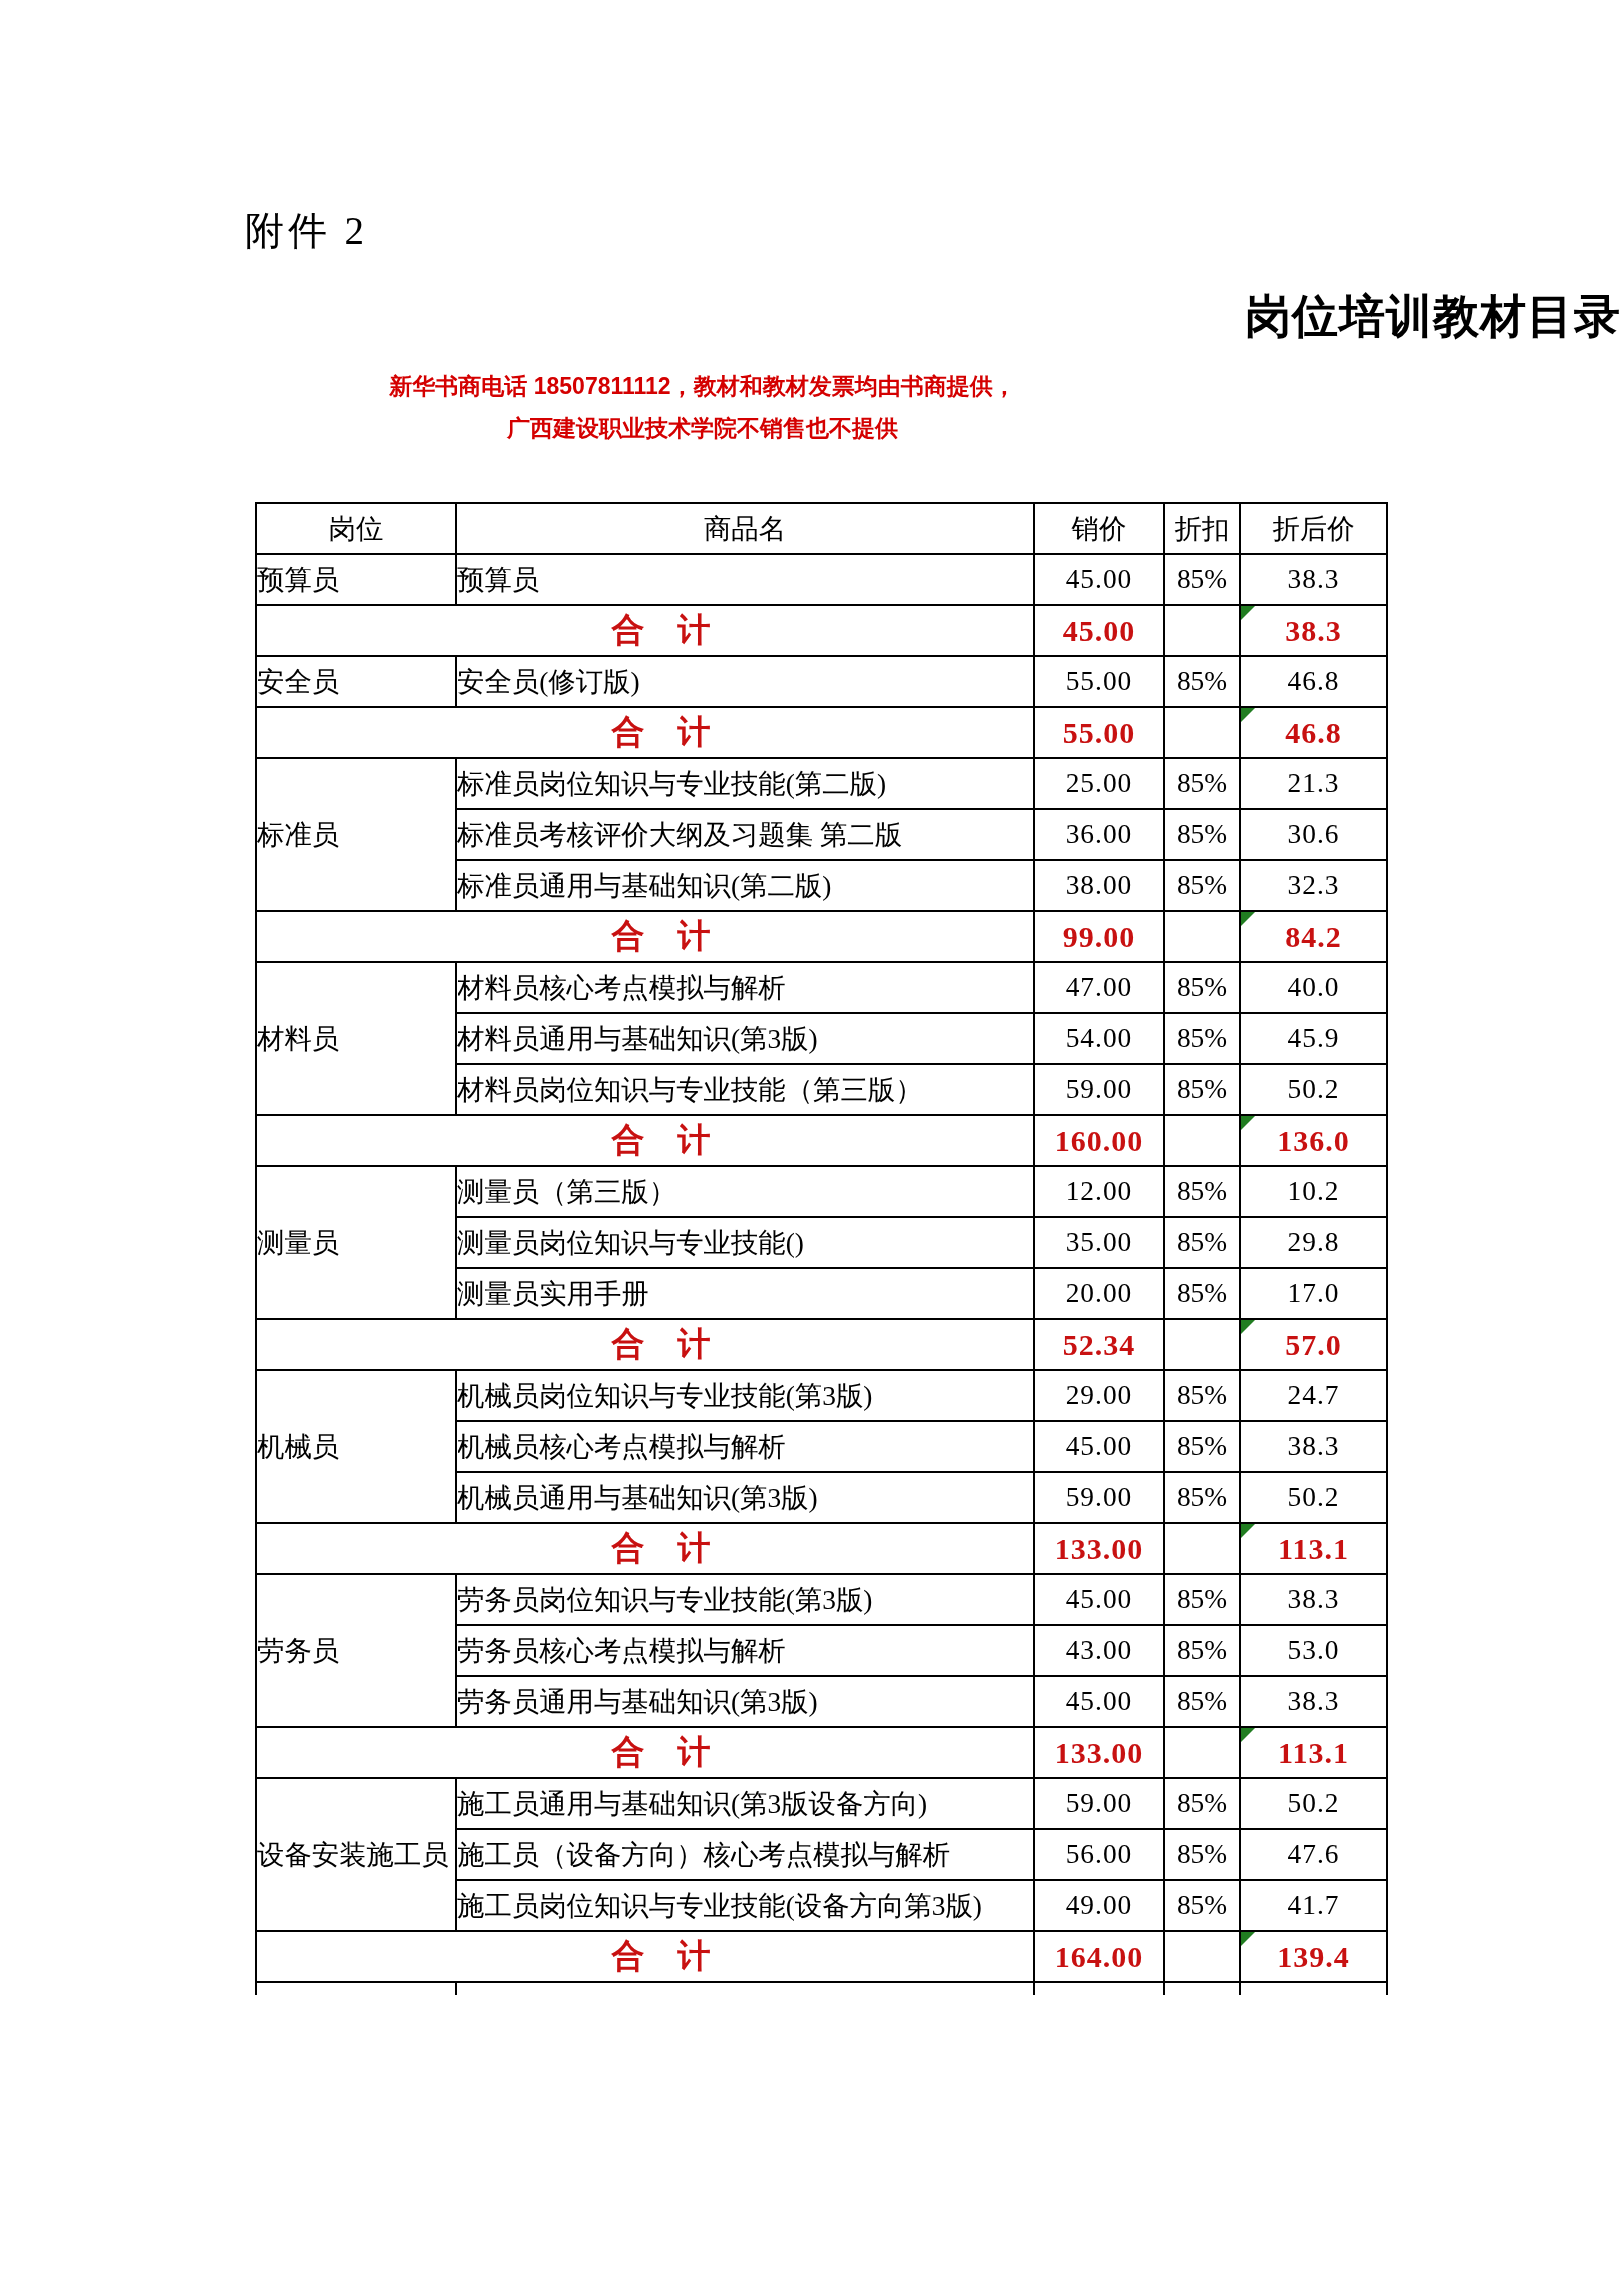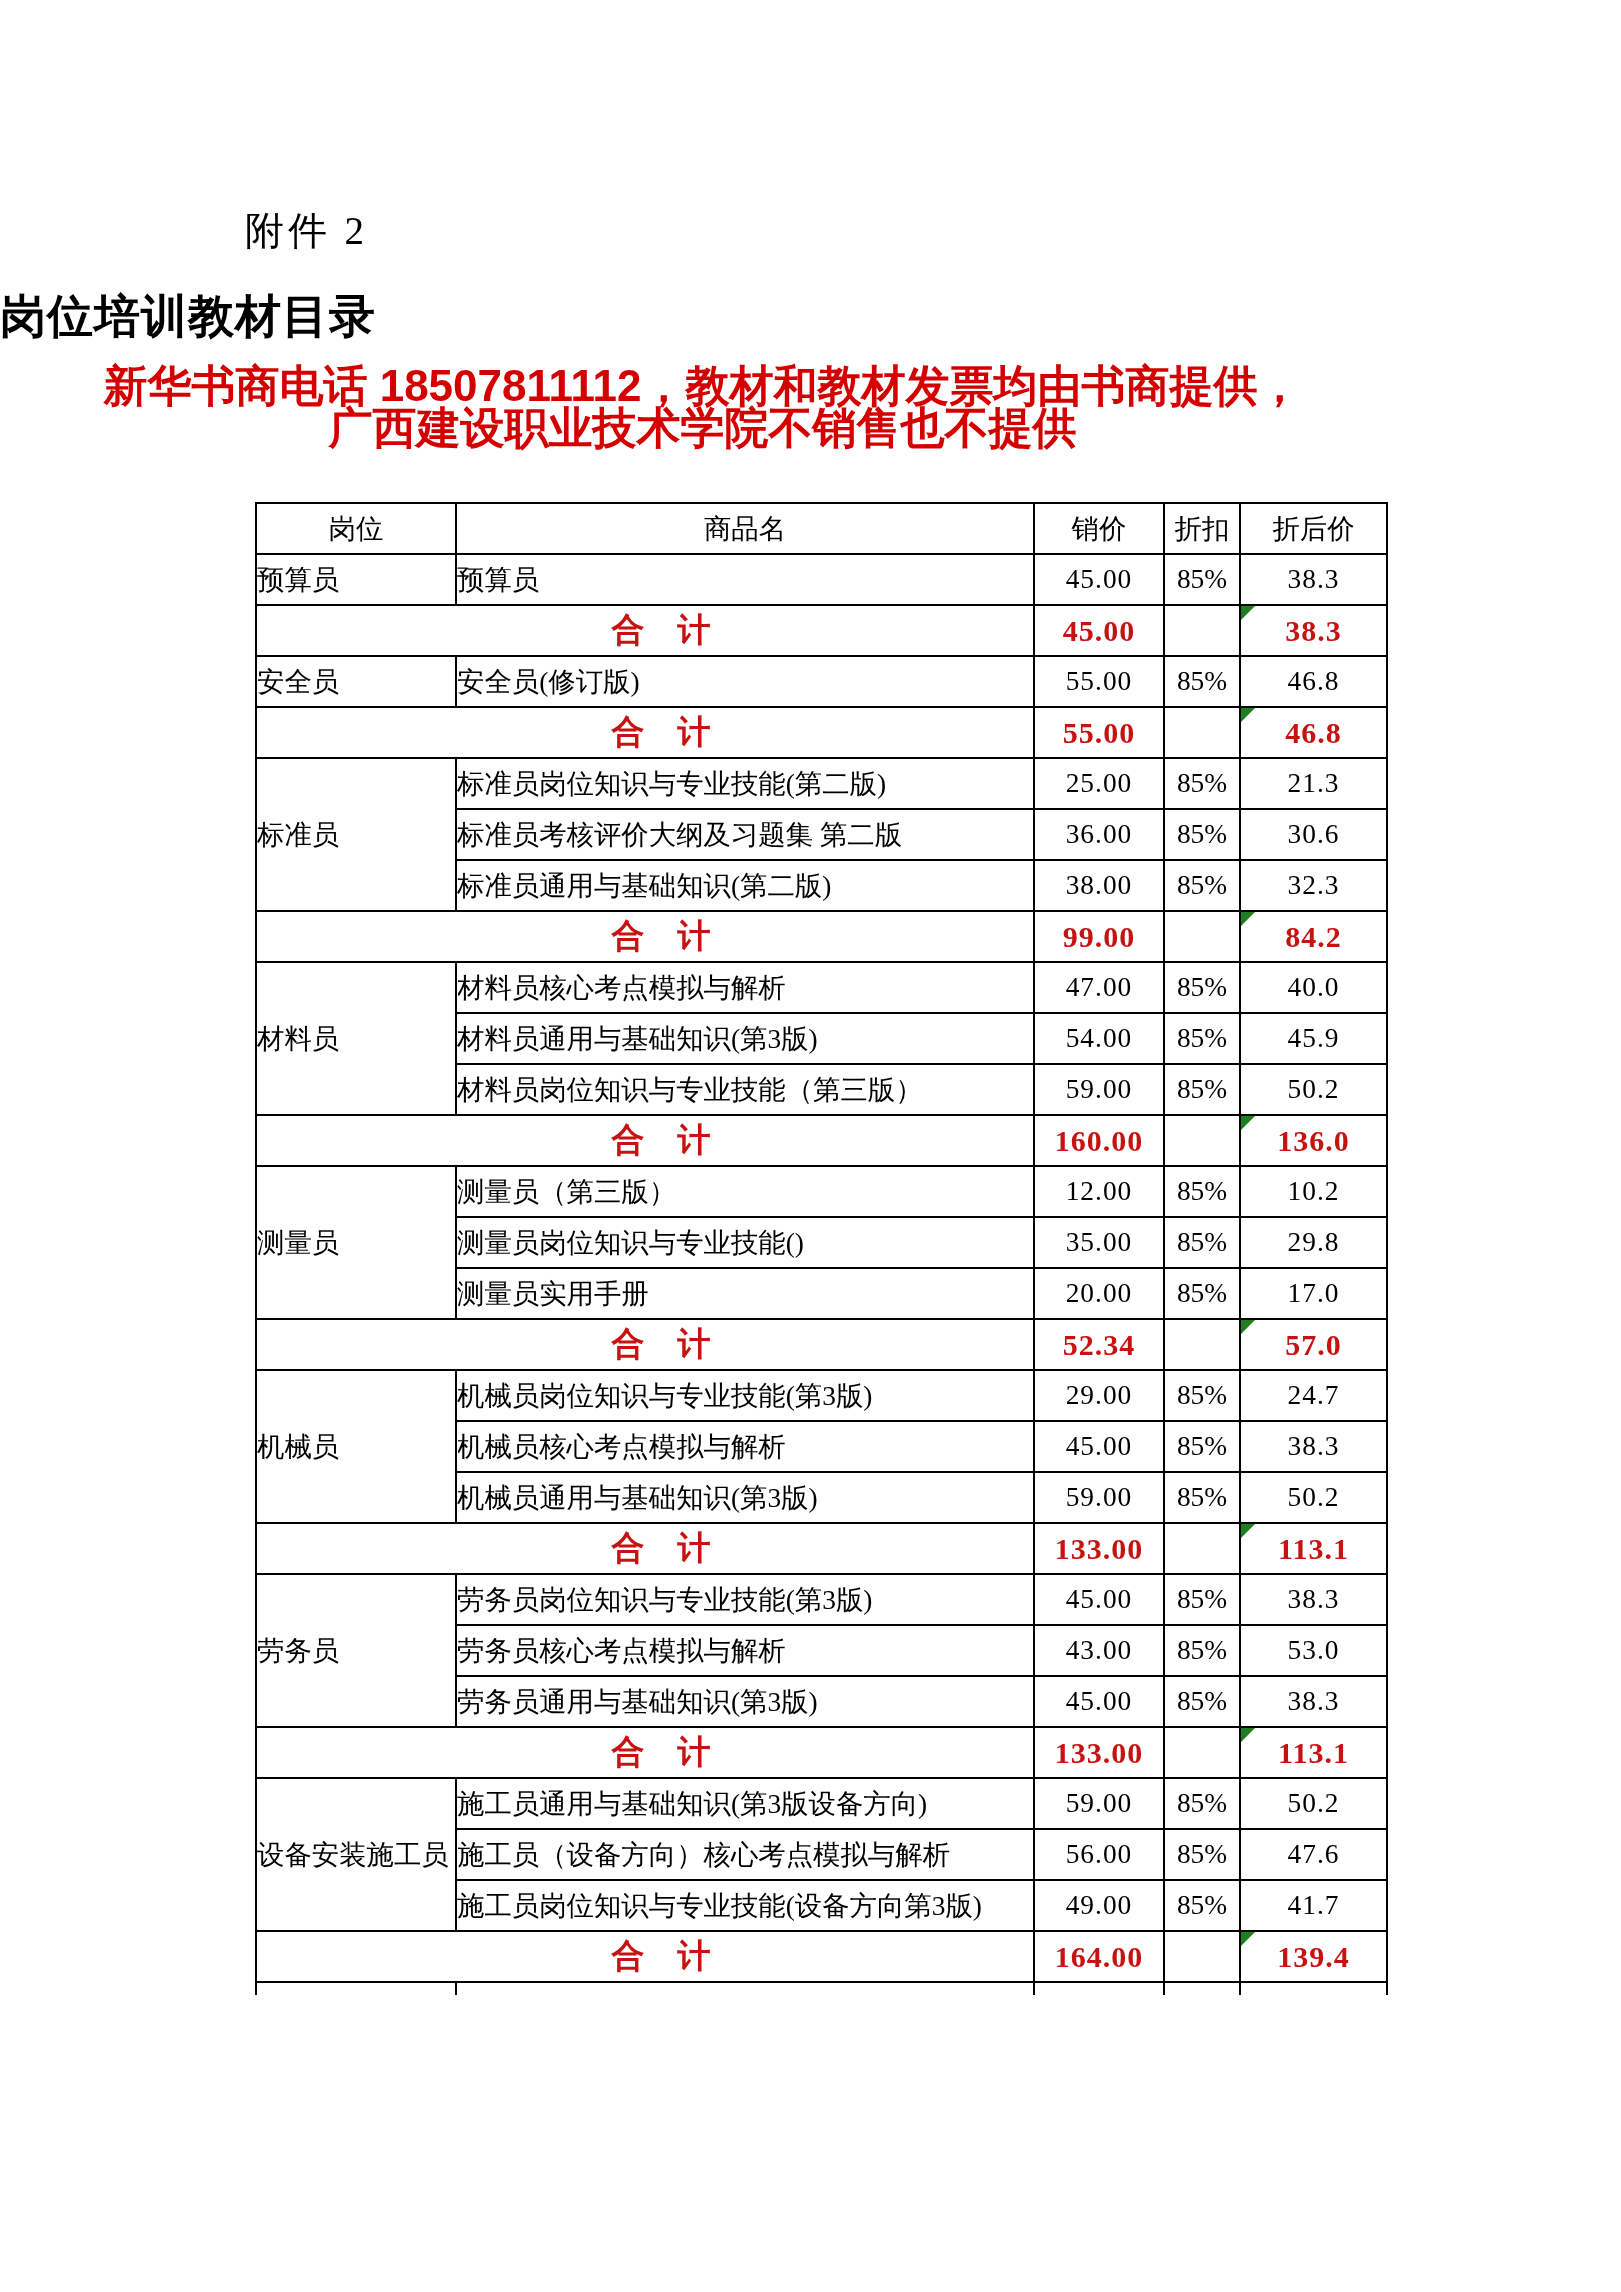--- a/index.html
+++ b/index.html
@@ -7,29 +7,29 @@
     width:1621px;height:2293px;background:#ffffff;position:relative;
     font-family:"Liberation Serif","DejaVu Serif",serif;color:#000;
     overflow:hidden;
   }
   .attachment{
     position:absolute;left:245px;top:204px;
     font-size:39px;letter-spacing:3.9px;
   }
   .title{
     position:absolute;left:0;top:286px;width:1621px;margin:0;
-    text-align:left;
+    text-align:right;
     font-family:"Liberation Sans","DejaVu Sans",sans-serif;
     font-weight:bold;font-size:46px;letter-spacing:1px;
   }
   .notice{
     position:absolute;left:0;top:365px;width:1405px;
     text-align:center;
     font-family:"Liberation Sans","DejaVu Sans",sans-serif;
-    font-weight:bold;font-size:44px;line-height:42px;
+    font-weight:bold;font-size:23px;line-height:42px;
     color:var(--notice-red,#d40000);
   }
   table.materials{
     position:absolute;left:255px;top:502px;width:1132px;
     border-collapse:collapse;table-layout:fixed;
     font-family:"Liberation Serif","DejaVu Serif",serif;
   }
   table.materials td{
     border:2px solid var(--line,#000);
     padding:0;overflow:hidden;vertical-align:middle;

